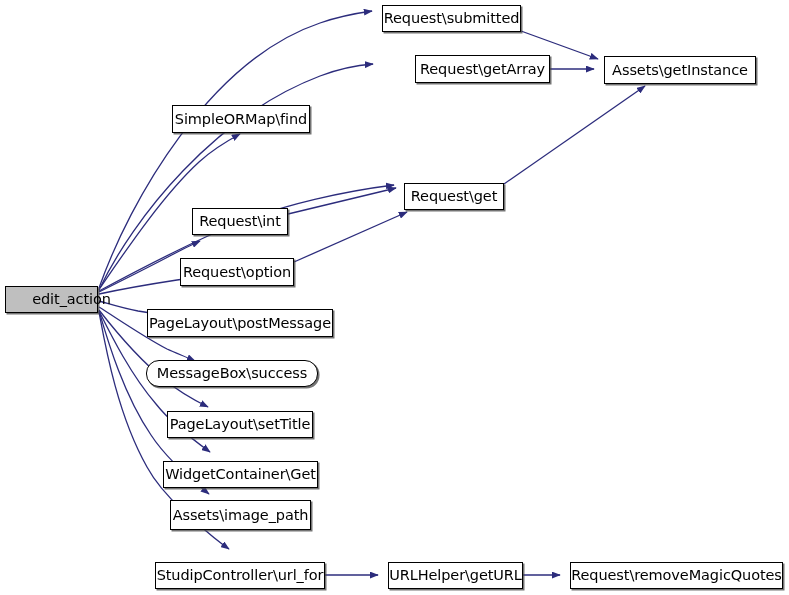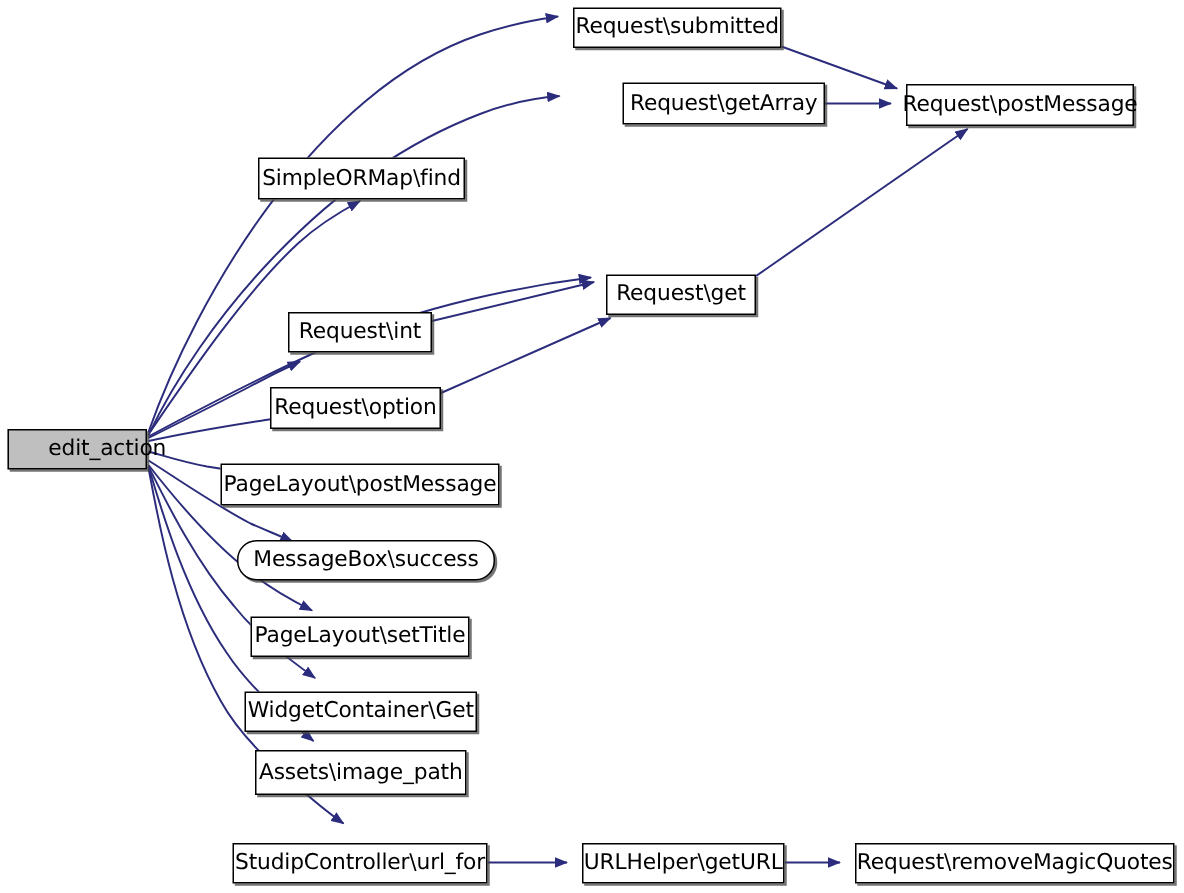--- a/index.html
+++ b/index.html
@@ -81,38 +81,38 @@
       <div class="node root" style="left: 5px; top: 286px; width: 93px; height: 27px; padding-left: 40px;">
         <span class="node-label">edit_action</span>
       </div>
       <div class="node" style="left: 382px; top: 5px; width: 139px; height: 27px;">
         <span class="node-label">Request\submitted</span>
       </div>
       <div class="node" style="left: 383px; top: 55px; width: 135px; height: 28px; margin-left: 32px;">
         <span class="node-label">Request\getArray</span>
       </div>
       <div class="node" style="left: 604px; top: 56px; width: 152px; height: 28px;">
-        <span class="node-label">Request\postMessage</span>
+        <span class="node-label">Assets\getInstance</span>
       </div>
       <div class="node" style="left: 172px; top: 105px; width: 138px; height: 28px;">
         <span class="node-label">SimpleORMap\find</span>
       </div>
       <div class="node" style="left: 404px; top: 183px; width: 100px; height: 27px;">
         <span class="node-label">Request\get</span>
       </div>
       <div class="node" style="left: 192px; top: 208px; width: 96px; height: 27px;">
         <span class="node-label">Request\int</span>
       </div>
       <div class="node" style="left: 180px; top: 258px; width: 114px; height: 28px;">
         <span class="node-label">Request\option</span>
       </div>
       <div class="node" style="left: 147px; top: 309px; width: 186px; height: 28px;">
         <span class="node-label">PageLayout\postMessage</span>
       </div>
-      <div class="node" style="left: 158px; top: 360px; width: 172px; height: 27px; border-radius: 13px;">
+      <div class="node" style="left: 146px; top: 360px; width: 172px; height: 27px; border-radius: 13px;">
         <span class="node-label">MessageBox\success</span>
       </div>
       <div class="node" style="left: 167px; top: 411px; width: 146px; height: 27px;">
         <span class="node-label">PageLayout\setTitle</span>
       </div>
       <div class="node" style="left: 163px; top: 461px; width: 155px; height: 27px;">
         <span class="node-label">WidgetContainer\Get</span>
       </div>
       <div class="node" style="left: 170px; top: 500px; width: 141px; height: 30px;">
         <span class="node-label">Assets\image_path</span>

